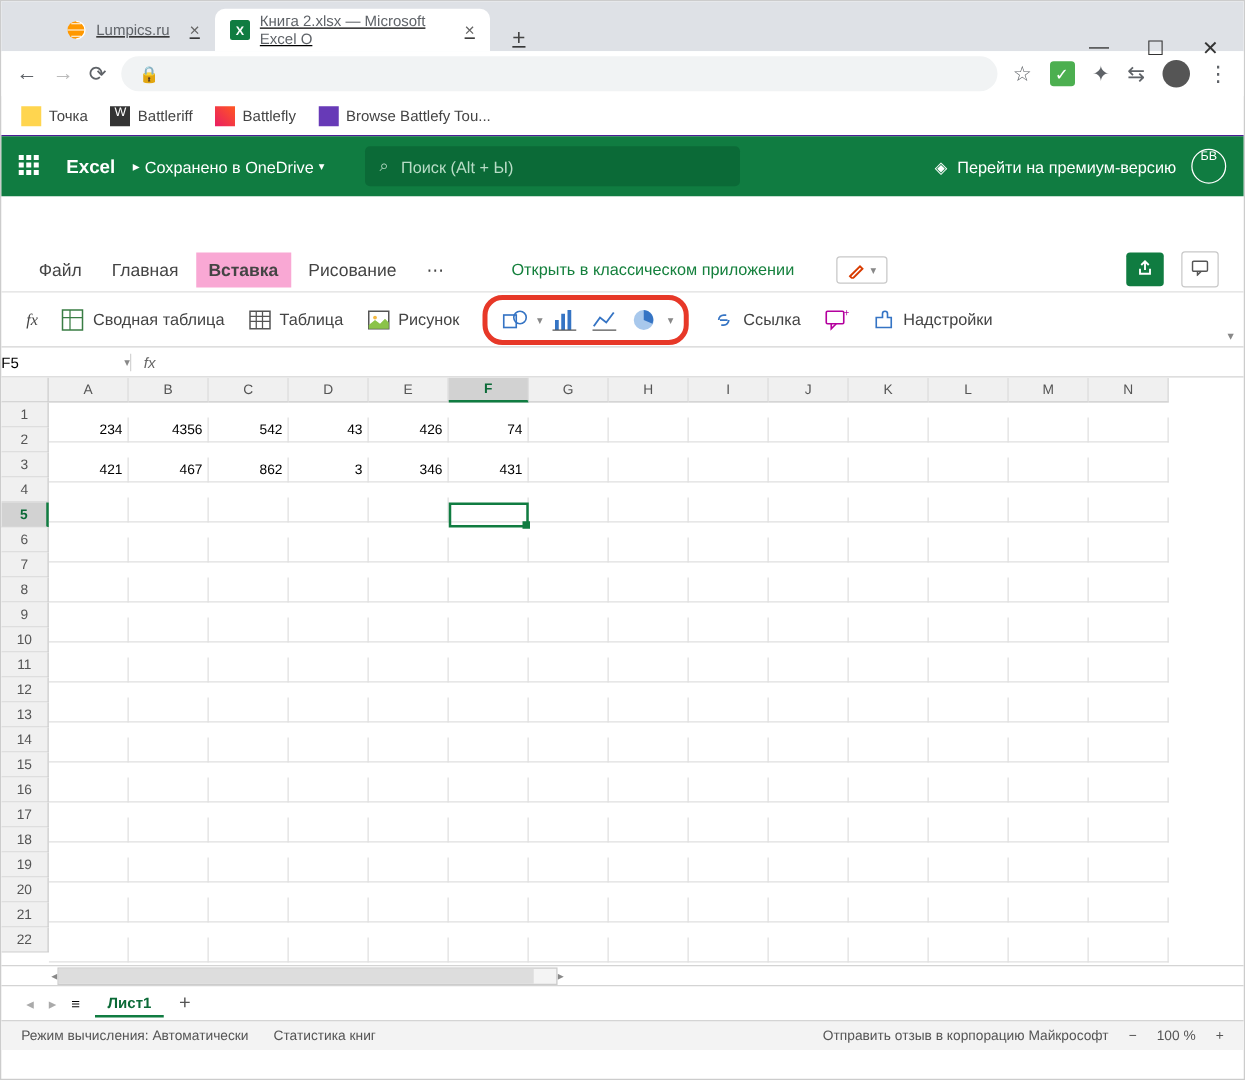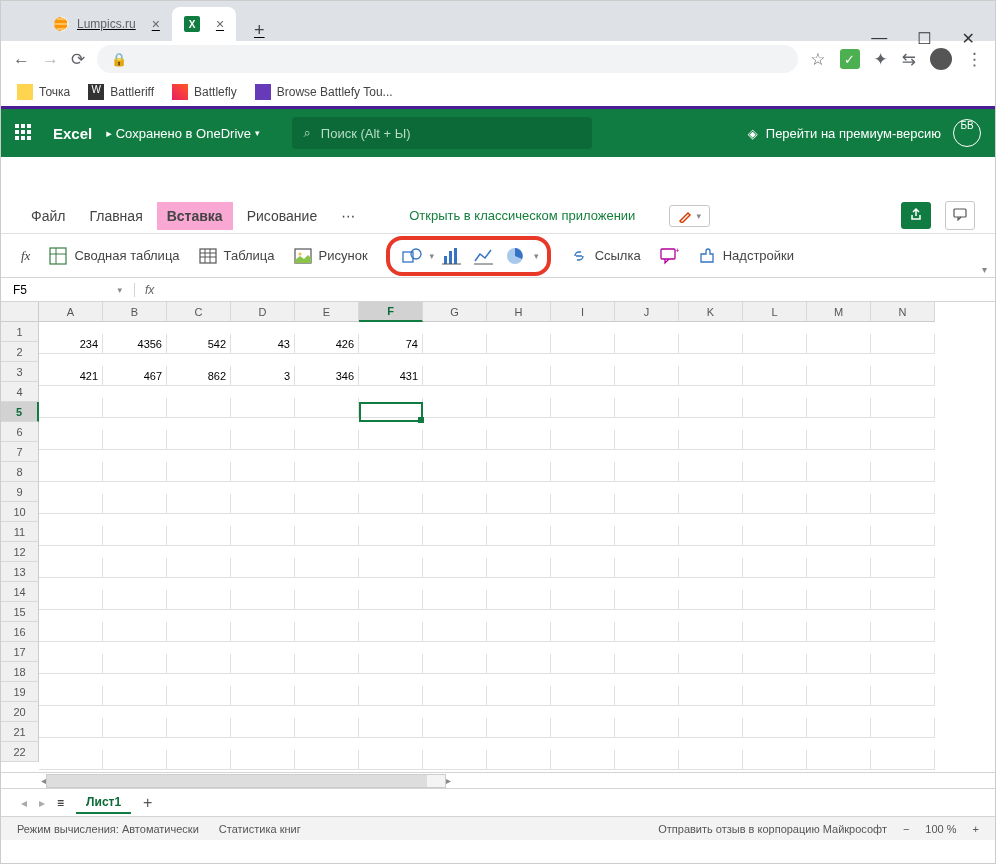--- a/index.html
+++ b/index.html
@@ -15,21 +15,21 @@
 
 .addrbar { display: flex; align-items: center; height: 36px; padding: 0 12px; gap: 12px; background: #fff; }
 .navicon { color: #5f6368; font-size: 17px; }
 .navicon.disabled { color: #bbb; }
 .url { flex: 1; background: #f1f3f4; border-radius: 16px; height: 28px; display: flex; align-items: center; padding: 0 14px; font-size: 13px; color: #5f6368; overflow: hidden; white-space: nowrap; }
 .url .lock { margin-right: 10px; color: #5f6368; }
 .addr-right { display: flex; align-items: center; gap: 14px; }
 .green-check { width: 20px; height: 20px; background: #4caf50; border-radius: 3px; display: flex; align-items: center; justify-content: center; color: #fff; font-size: 13px; }
 .avatar-br { width: 22px; height: 22px; border-radius: 50%; background: #555; }
 
-.bookmarks { display: flex; align-items: center; height: 32px; padding: 0 16px; gap: 18px; font-size: 12px; color: #444; border-bottom: 3px solid #4c1d95; }
+.bookmarks { display: flex; align-items: center; height: 32px; padding: 0 16px; gap: 18px; font-size: 12px; color: #444; border-bottom: 1px solid #4c1d95; }
 .bm { display: flex; align-items: center; gap: 6px; }
 .bm-ico { width: 16px; height: 16px; }
 
 
 .excel-hdr { background: #107c41; height: 48px; display: flex; align-items: center; padding: 0 14px; color: #fff; gap: 12px; }
 .waffle { width: 18px; height: 18px; display: grid; grid-template-columns: repeat(3,4px); grid-template-rows: repeat(3,4px); gap: 2px; }
 .waffle span { background: #fff; }
 .excel-name { font-size: 15px; font-weight: 600; margin-left: 8px; }
 .saved { font-size: 13px; display: flex; align-items: center; gap: 4px; margin-left: 2px; }
 .searchbox { flex: 0 0 300px; height: 32px; background: #0b6a37; border-radius: 4px; display: flex; align-items: center; padding: 0 12px; color: #b8dcc6; font-size: 13px; gap: 10px; margin-left: 20px; }
@@ -51,21 +51,21 @@
 .rbtn { display: flex; align-items: center; gap: 6px; }
 .rbtn svg { width: 20px; height: 20px; }
 .highlight-box { border: 4px solid #e73828; border-radius: 16px; padding: 4px 8px; display: flex; align-items: center; gap: 4px; }
 .chart-btn { width: 28px; height: 24px; display: flex; align-items: center; justify-content: center; }
 .chart-btn svg { width: 22px; height: 20px; }
 .dropdown-chev { color: #888; font-size: 9px; }
 .ribbon-chev { position: absolute; right: 8px; bottom: 2px; font-size: 10px; color: #888; }
 
 
 .formulabar { display: flex; align-items: center; height: 24px; border-bottom: 1px solid #d4d4d4; font-size: 12px; }
-.namebox { width: 134px; border-right: 1px solid #d4d4d4; padding: 0 12px; display: flex; align-items: center; justify-content: space-between; }
+.namebox { width: 104px; border-right: 1px solid #d4d4d4; padding: 0 0; display: flex; align-items: center; justify-content: space-between; }
 .fx { padding: 0 10px; font-style: italic; color: #666; }
 
 
 .grid { display: flex; height: 470px; overflow: hidden; position: relative; }
 .rowhdrs { width: 38px; }
 .cornercell { height: 20px; background: #f0f0f0; border-right: 1px solid #ccc; border-bottom: 1px solid #ccc; }
 .rowhdr { height: 20px; background: #f0f0f0; border-right: 1px solid #ccc; border-bottom: 1px solid #d8d8d8; font-size: 11px; color: #555; display: flex; align-items: center; justify-content: center; }
 .rowhdr.sel { background: #d2d2d2; border-right: 2px solid #107c41; font-weight: 600; color: #0b6a37; }
 .cols { flex: 1; overflow: hidden; }
 .colhdrs { display: flex; height: 20px; }
@@ -105,20 +105,21 @@
         <path d="M1 8 L15 8 M4 3 L12 3 M4 13 L12 13" stroke="#fff" stroke-width="0.8"></path>
       </svg>
     <span>Lumpics.ru</span>
     <span class="close">×</span>
   </div>
   <div class="tab active">
     <svg class="favicon" viewBox="0 0 16 16">
         <rect width="16" height="16" fill="#107c41" rx="2"></rect>
         <text x="8" y="12" font-size="10" fill="#fff" text-anchor="middle" font-weight="bold">X</text>
       </svg>
+    <span>Книга 2.xlsx — Microsoft Excel O</span>
     <span class="close">×</span>
   </div>
   <span class="newtab">+</span>
 </div>
 
 <div class="addrbar">
   <span class="navicon">←</span>
   <span class="navicon disabled">→</span>
   <span class="navicon">⟳</span>
   <div class="url">

